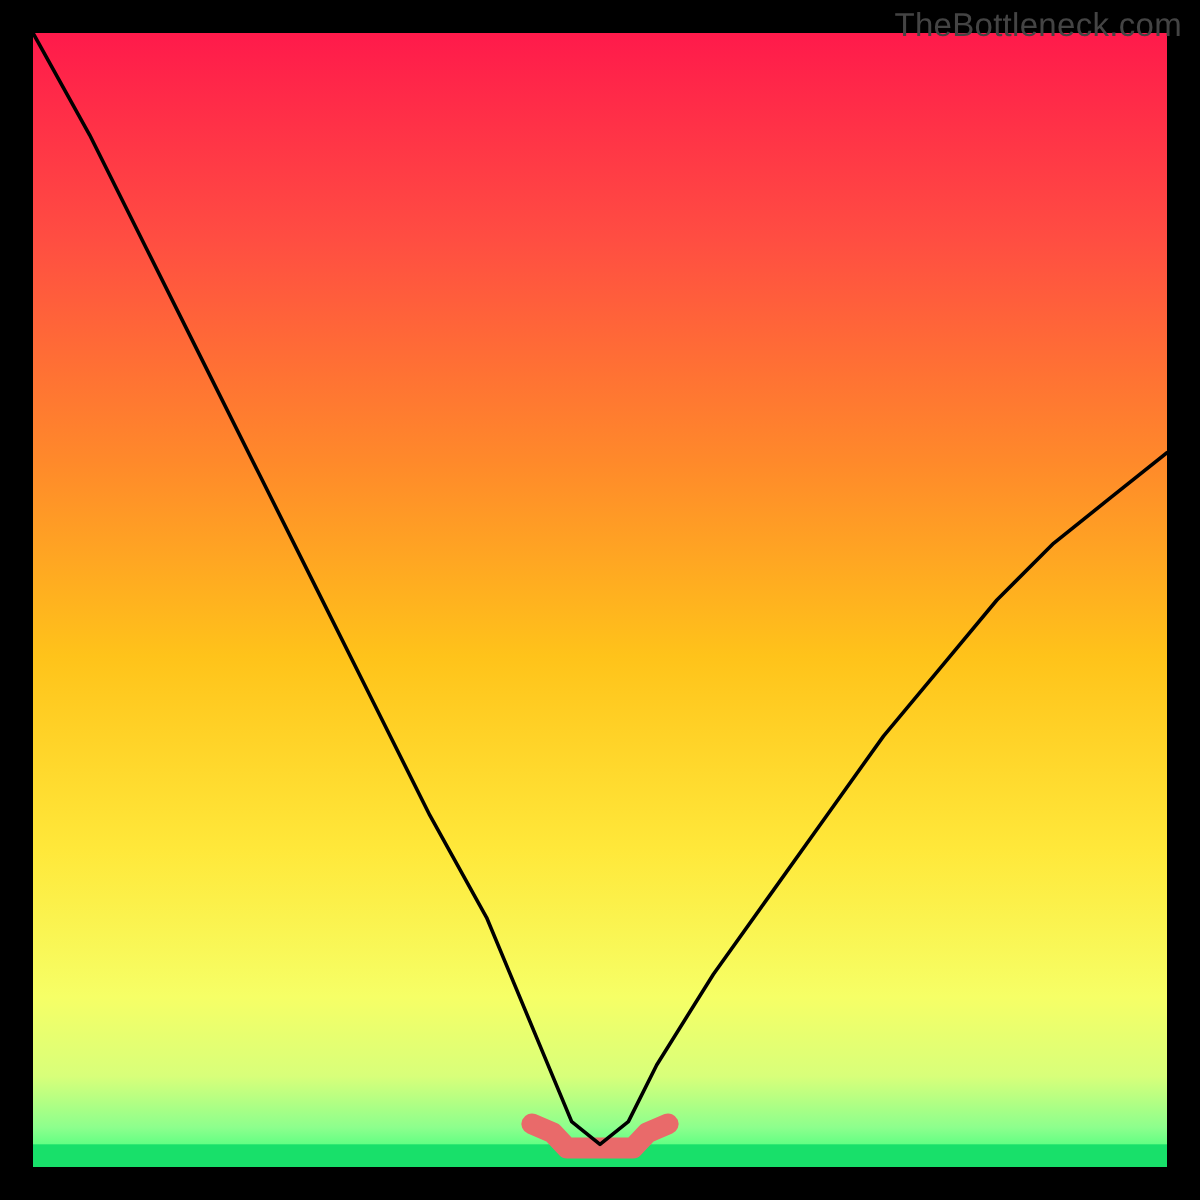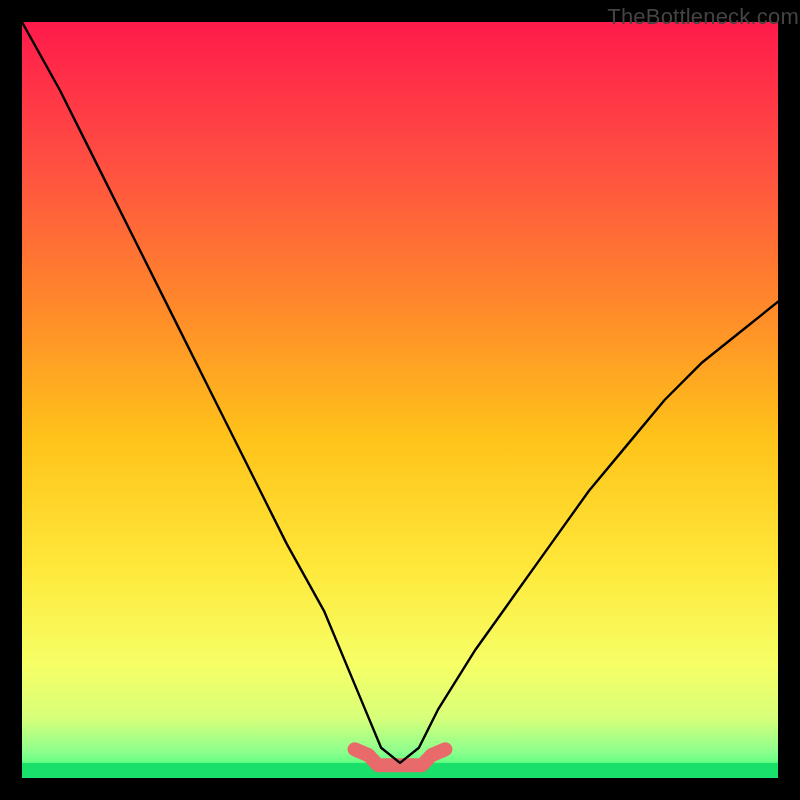--- a/index.html
+++ b/index.html
@@ -22,21 +22,21 @@
   .plot {
     position: absolute;
     left: 22px;
     top: 22px;
     width: 756px;
     height: 756px;
   }
   .watermark {
     position: absolute;
     top: 4px;
-    right: 1px;
+    right: 12px;
     color: #444;
     font-size: 22px;
     font-weight: 500;
     letter-spacing: 0.2px;
     user-select: none;
   }
   svg { display: block; }
 </style>
 </head>
 <body>

